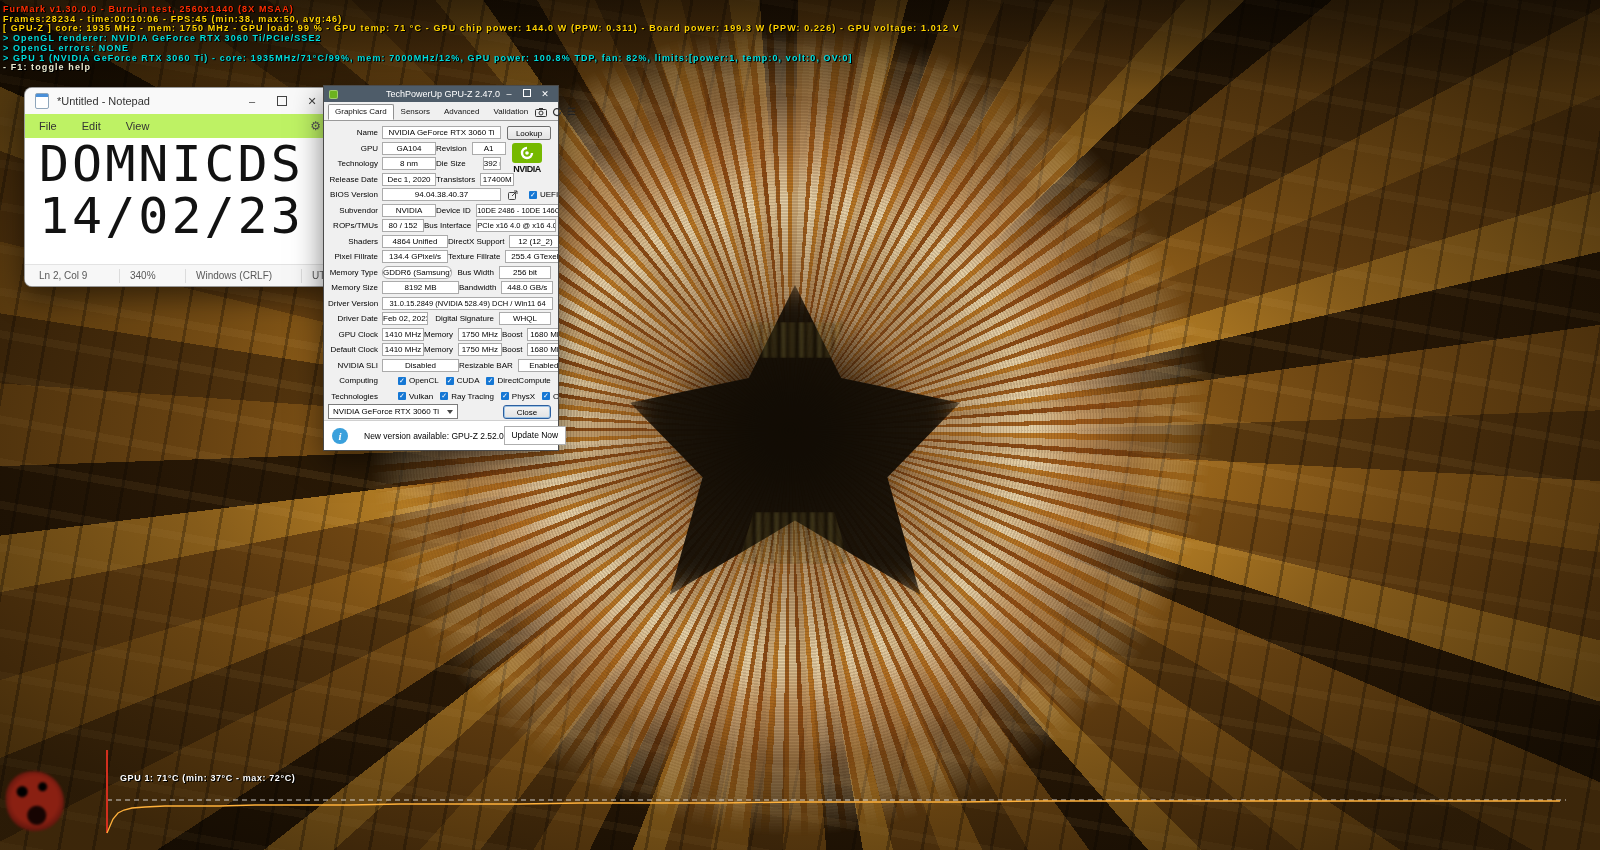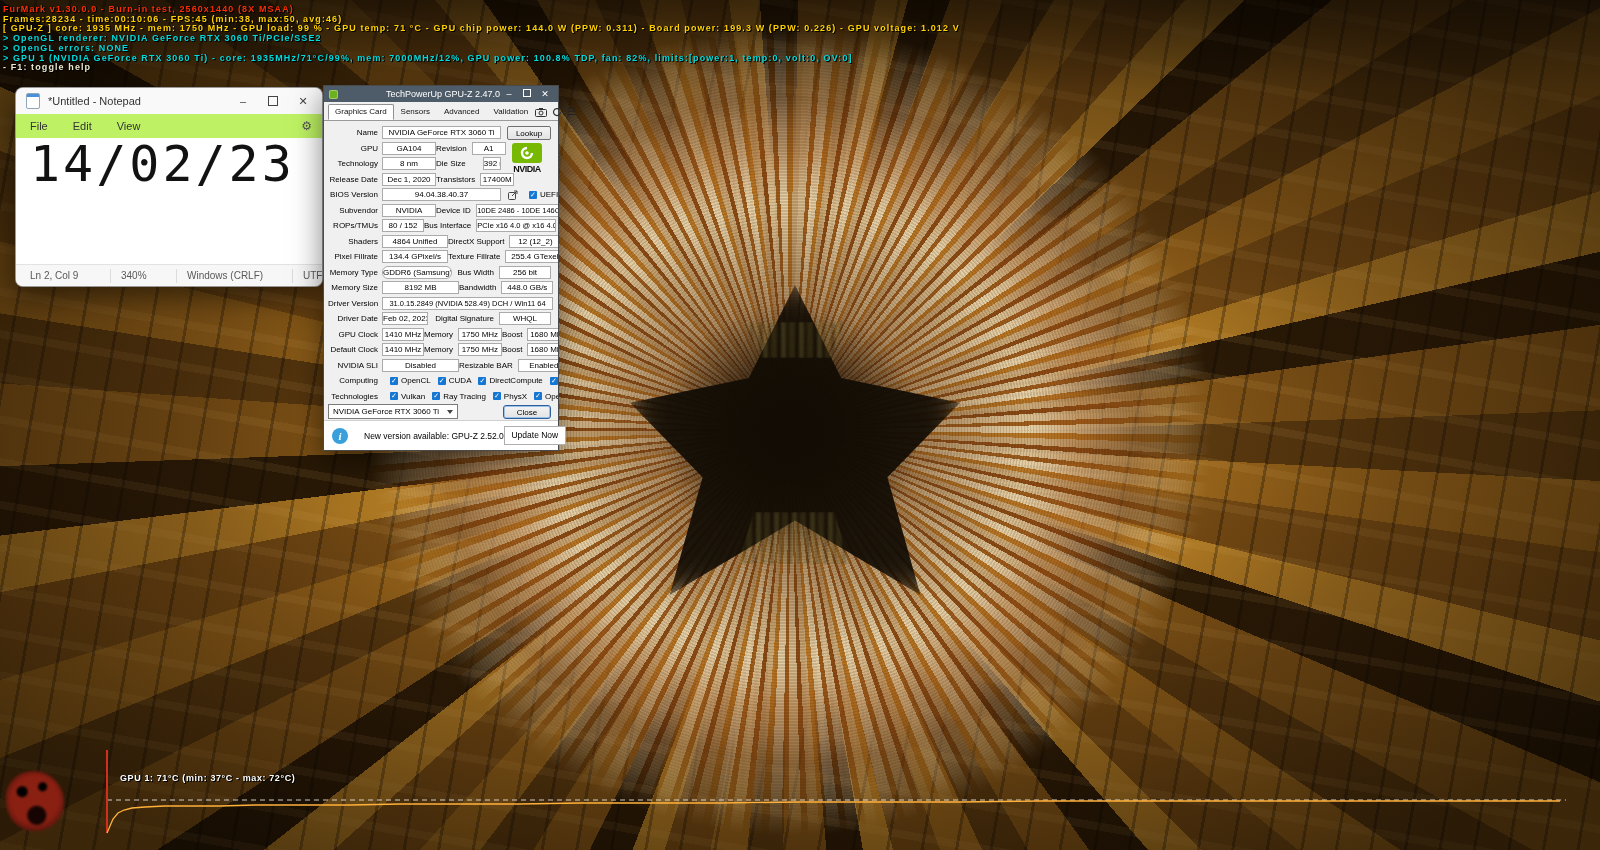--- a/index.html
+++ b/index.html
@@ -65,21 +65,21 @@
     position:absolute;left:6px;top:771px;width:58px;height:60px;
     border-radius:46% 54% 50% 50%;transform:rotate(-7deg);filter:blur(1px);
     background:
       radial-gradient(circle at 30% 32%, #000 5px, transparent 6px),
       radial-gradient(circle at 66% 28%, #000 4px, transparent 5px),
       radial-gradient(circle at 50% 74%, #160402 9px, transparent 10px),
       radial-gradient(circle at 50% 48%, #8a2012 0 55%, #5a140c 76%, #2a0a04 100%);
   }
   
   .notepad{
-    position:absolute;left:15px;top:87px;width:306px;height:198px;background:#fff;
+    position:absolute;left:24px;top:87px;width:306px;height:198px;background:#fff;
     border:1px solid rgba(70,70,70,0.55);border-radius:8px;box-shadow:0 10px 28px rgba(0,0,0,0.5);
     display:flex;flex-direction:column;overflow:hidden;
   }
   .np-title{height:26px;display:flex;align-items:center;background:#f9f9f9;padding:0 4px 0 10px;flex:none;}
   .np-icon{width:12px;height:14px;margin-right:8px;border:1px solid #8fa6bb;border-radius:2px;
     background:linear-gradient(#4a90d9 0 3px, #fff 3px), repeating-linear-gradient(180deg, transparent 0 4px, #c9d6e2 4px 5px);flex:none;}
   .np-title-text{font-size:11px;color:#333;flex:1;white-space:nowrap;}
   .np-ctrl{width:30px;height:22px;display:flex;align-items:center;justify-content:center;font-size:11px;color:#444;flex:none;}
   .np-ctrl .sq{width:8px;height:8px;border:1px solid #444;display:block;}
   .np-menu{height:24px;display:flex;align-items:center;padding:0 10px;background:#bef264;flex:none;}
@@ -124,21 +124,21 @@
     text-align:center;white-space:nowrap;overflow:hidden;flex:none;box-sizing:border-box;
   }
   .gz-btn{
     height:14px;line-height:13px;background:linear-gradient(#f4f4f4,#e3e3e3);border:1px solid #707070;
     border-radius:2px;text-align:center;flex:none;box-sizing:border-box;
   }
   .gz-btn.focus{border-color:#2d5f9e;box-shadow:0 0 0 1px #9cc3e5 inset;border-radius:3px;}
   .gz-spacer{flex:none;height:1px;}
   .gz-share{margin:0 4px 0 2px;flex:none;display:flex;align-items:center;}
   .gz-check{display:flex;align-items:center;margin-left:7px;white-space:nowrap;}
-  .gz-check:nth-child(2){margin-left:8px;}
+  .gz-check:nth-child(2){margin-left:16px;}
   .cb{width:8px;height:8px;background:#1577d4;border-radius:1px;color:#fff;font-size:7px;line-height:8px;
     text-align:center;display:inline-block;margin-right:3px;flex:none;}
   .gz-select{height:15px;background:#fff;border:1px solid #7a7a7a;display:flex;align-items:center;
     padding:0 4px;flex:none;box-sizing:border-box;}
   .sel-text{flex:1;white-space:nowrap;overflow:hidden;}
   .sel-chev{width:0;height:0;border-left:3px solid transparent;border-right:3px solid transparent;border-top:4px solid #444;margin-left:4px;}
   .gz-logo{position:absolute;right:7px;top:22px;width:48px;text-align:center;}
   .gz-logo-mark{width:30px;height:20px;background:#76b900;border-radius:3px;margin:0 auto 1px;display:flex;align-items:center;justify-content:center;}
   .gz-logo-text{font-size:9px;font-weight:bold;letter-spacing:-0.5px;color:#111;}
   .gz-version{height:29px;background:#fff;border-top:1px solid #d0d0d0;display:flex;align-items:center;
@@ -187,20 +187,21 @@
       </span>
     <span class="np-ctrl">✕</span>
   </div>
   <div class="np-menu">
     <span class="np-menu-item">File</span>
     <span class="np-menu-item">Edit</span>
     <span class="np-menu-item">View</span>
     <span class="np-gear">⚙</span>
   </div>
   <div class="np-body">
+    <div class="np-text">DOMNICDS</div>
     <div class="np-text">14/02/23</div>
   </div>
   <div class="np-status">
     <span class="np-seg s1">Ln 2, Col 9</span>
     <span class="np-seg s2">340%</span>
     <span class="np-seg s3">Windows (CRLF)</span>
     <span class="np-seg s4">UTF-8</span>
   </div>
 </div>
 

